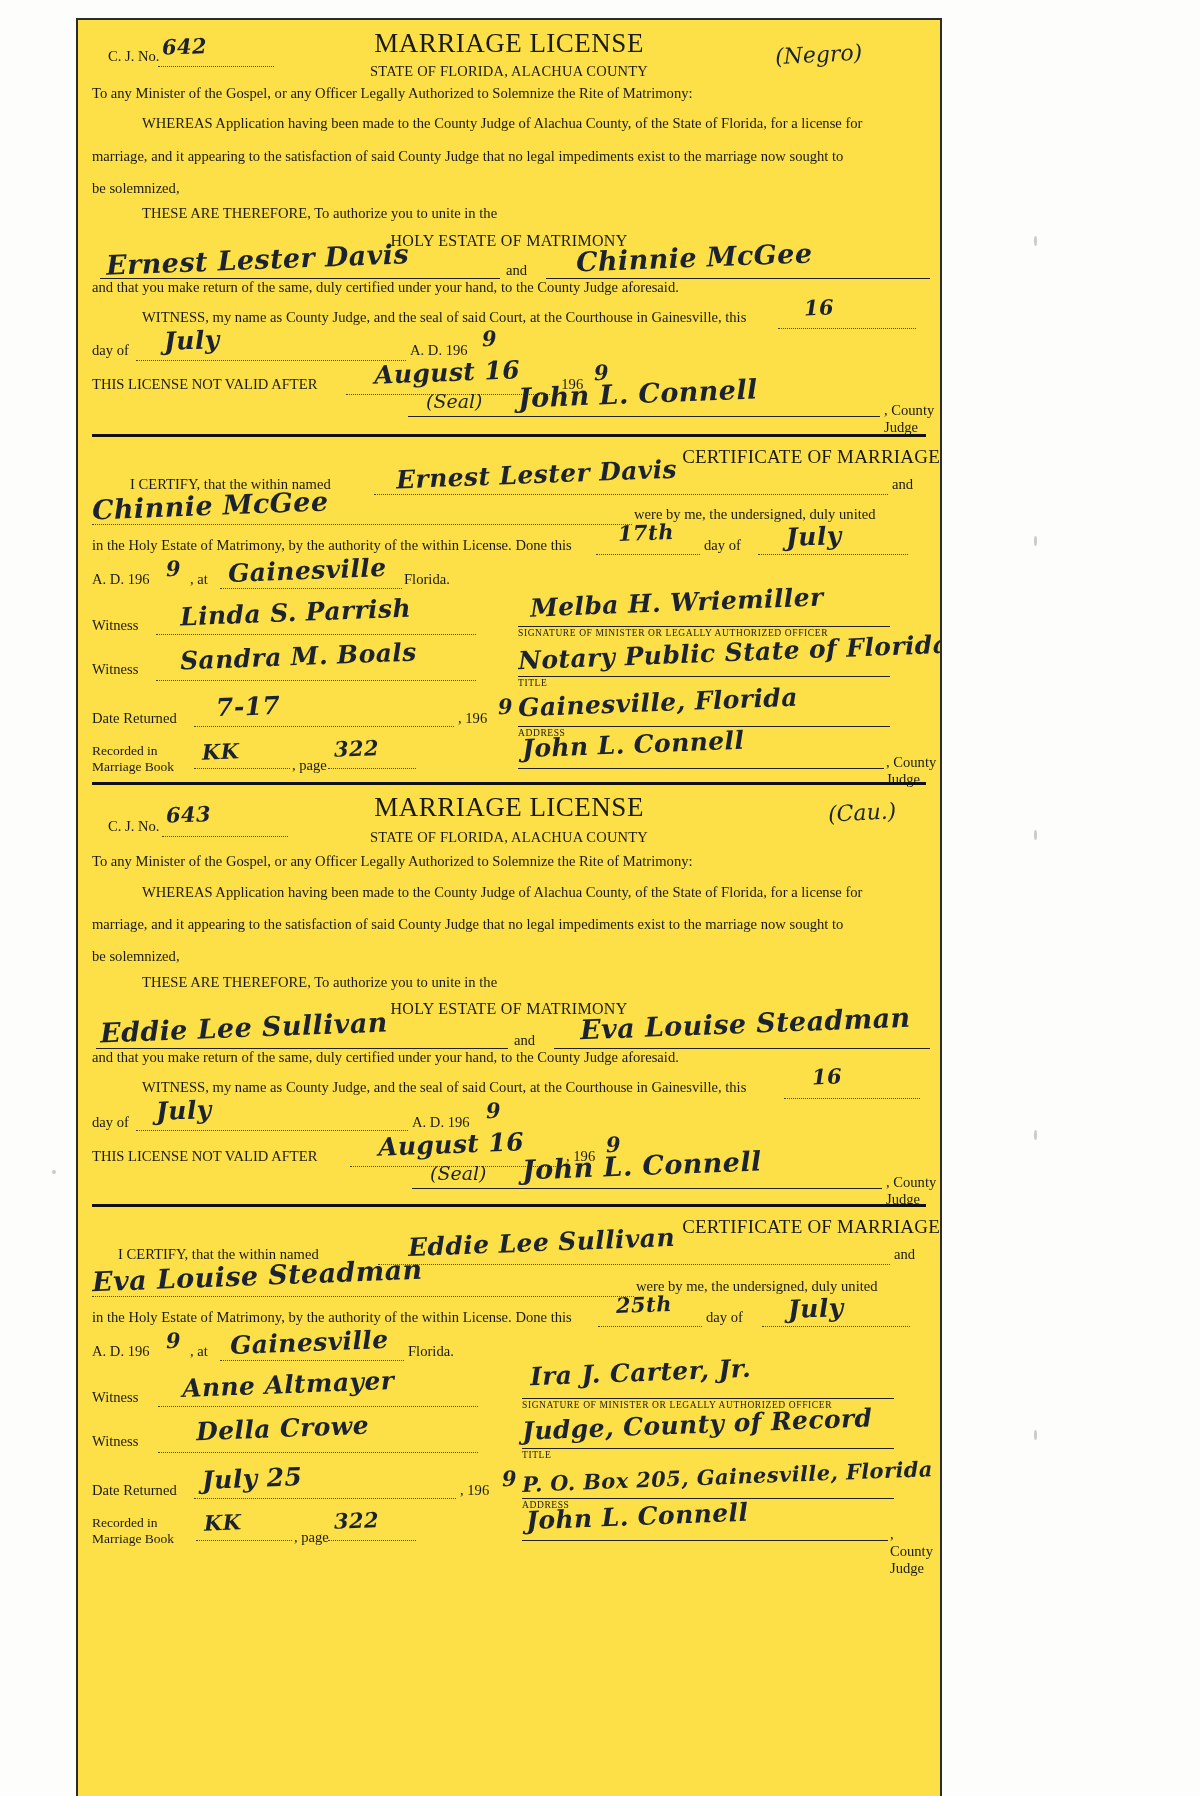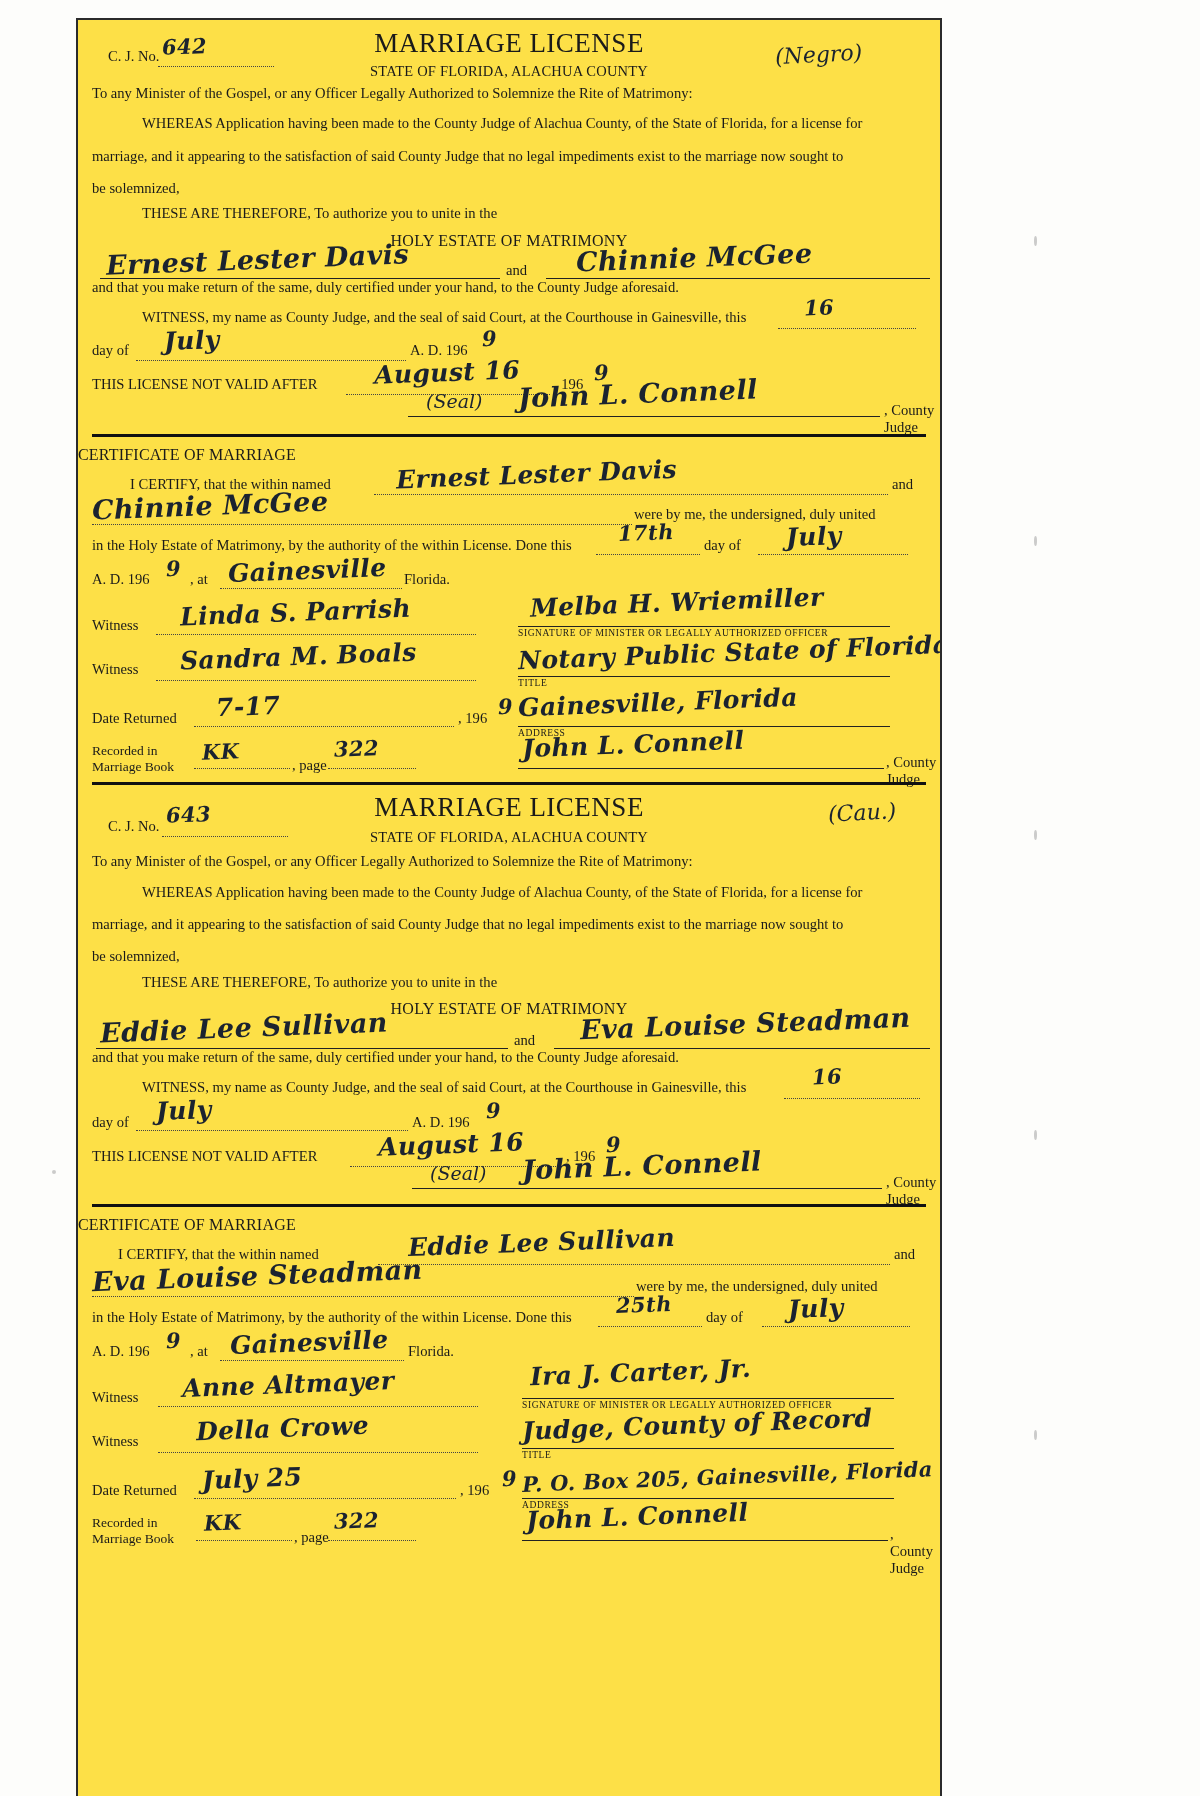--- a/index.html
+++ b/index.html
@@ -64,22 +64,22 @@
   .body-text {
     font-size: 14.6px;
     line-height: 1.05;
   }
   .center-head {
     text-align: center;
     font-size: 16px;
     letter-spacing: 0.3px;
   }
   .center-head-sm {
-    text-align: left;
-    font-size: 16px;
+    text-align: right;
+    font-size: 19px;
     letter-spacing: 0.2px;
   }
   .tiny-lbl {
     font-size: 9.5px;
     letter-spacing: 0.6px;
     text-align: left;
   }
 
   
   .hand {

